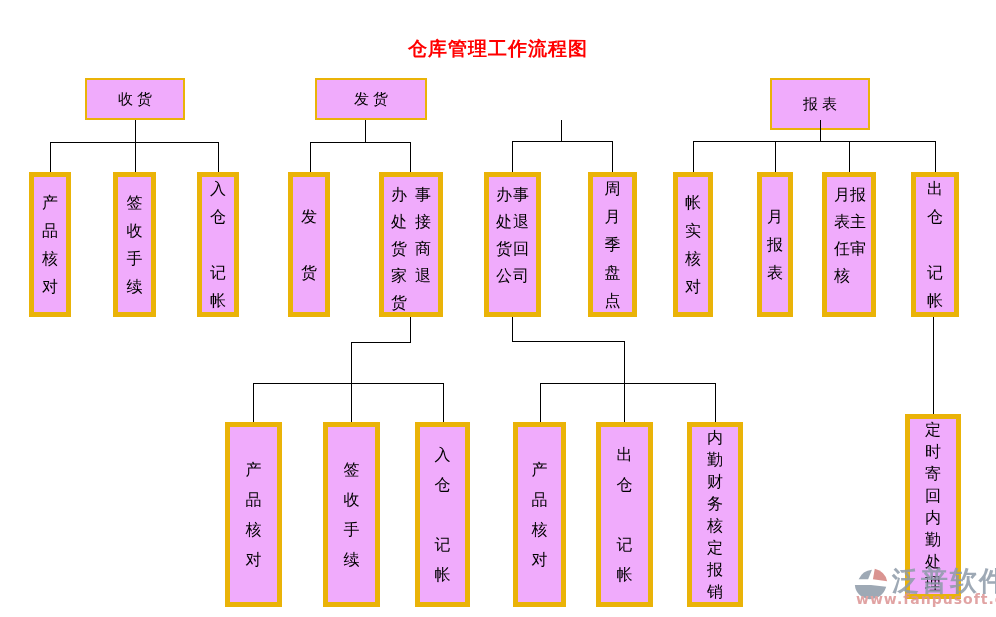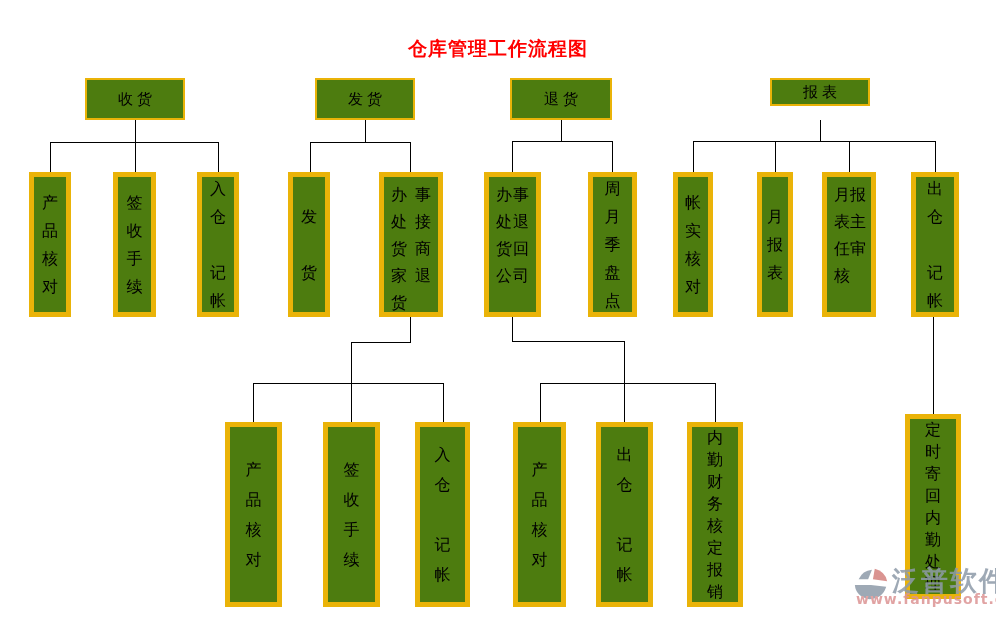--- a/index.html
+++ b/index.html
@@ -6,21 +6,21 @@
   body { font-family:"DejaVu Sans","Liberation Sans",sans-serif; }
   #canvas { position:relative; width:996px; height:617px; background:#fff; overflow:hidden;padding-left:36px; }
 
   .page-title {
     position:absolute; left:0; top:36px; width:996px;
     text-align:center; font-size:19px; font-weight:bold;
     color:#ff0000; letter-spacing:1px;
   }
 
   .node {
-    position:absolute; background:#4d7c0f; border:5px solid #eab308;
+    position:absolute; background:#f0abfc; border:5px solid #eab308;
     box-sizing:border-box; color:#000;text-align:right;
   }
   .top-node {
     border-width:2px; display:flex; align-items:center; justify-content:center;
     font-size:15px; letter-spacing:4px; text-indent:4px;
   }
   .vbox { display:flex; flex-direction:column; justify-content:center; padding:2px 0; }
   .vbox.wrap2 { justify-content:flex-start; padding:4px 7px 0 7px; }
   .vrow {
     height:var(--lh,28px); line-height:var(--lh,28px);
@@ -43,23 +43,22 @@
   }
 </style>
 </head>
 <body>
 
 <div id="canvas">
 
   <div class="page-title">仓库管理工作流程图</div>
 
   <div class="node top-node" style="left:85px;top:78px;width:100px;height:42px;">收货</div>
-  <div class="node top-node" style="left:315px;top:78px;width:100px;height:42px;">发货</div>
-  <div class="node top-node" style="left:510px;top:78px;width:102px;height:42px;">退货</div>
-  <div class="node top-node" style="left:770px;top:78px;width:100px;height:28px;">报表</div>
+  <div class="node top-node" style="left:315px;top:78px;width:112px;height:42px;">发货</div>
+  <div class="node top-node" style="left:770px;top:78px;width:100px;height:52px;">报表</div>
 
   <div class="node vbox" style="left:29px;top:172px;width:42px;height:145px;">
       <div class="vrow">
         <span>产</span>
       </div>
       <div class="vrow">
         <span>品</span>
       </div>
       <div class="vrow">
         <span>核</span>

